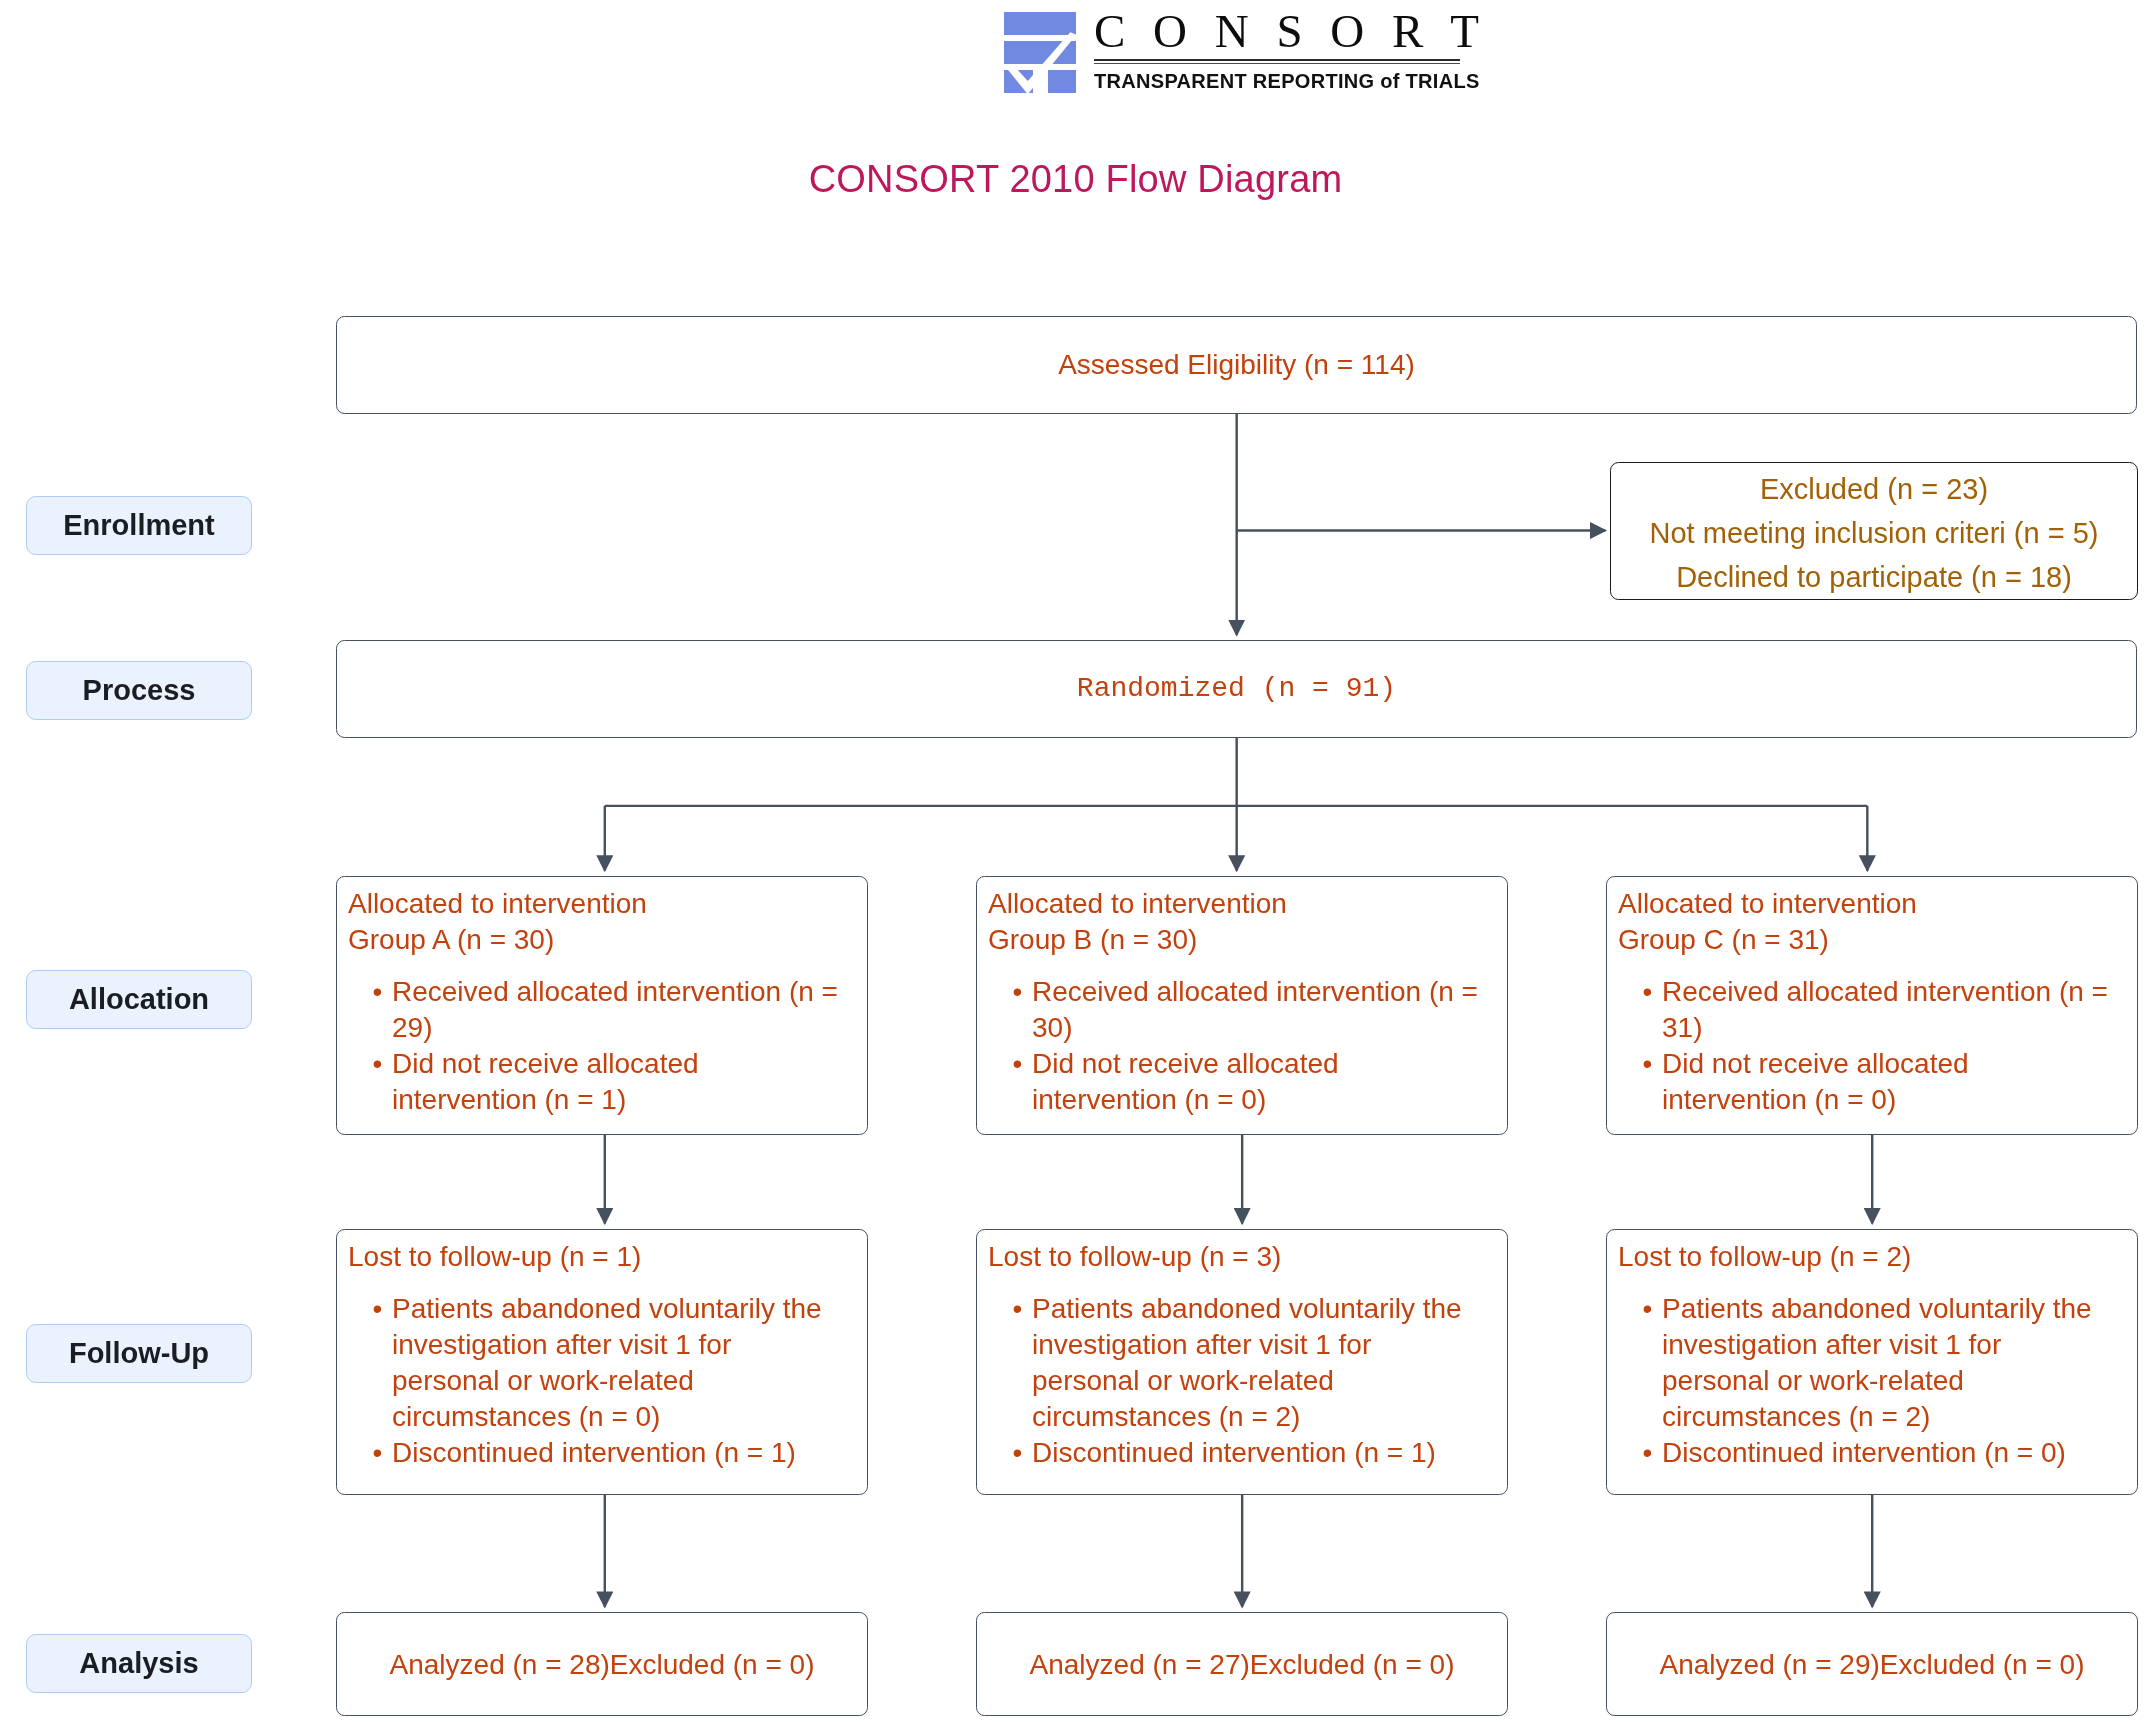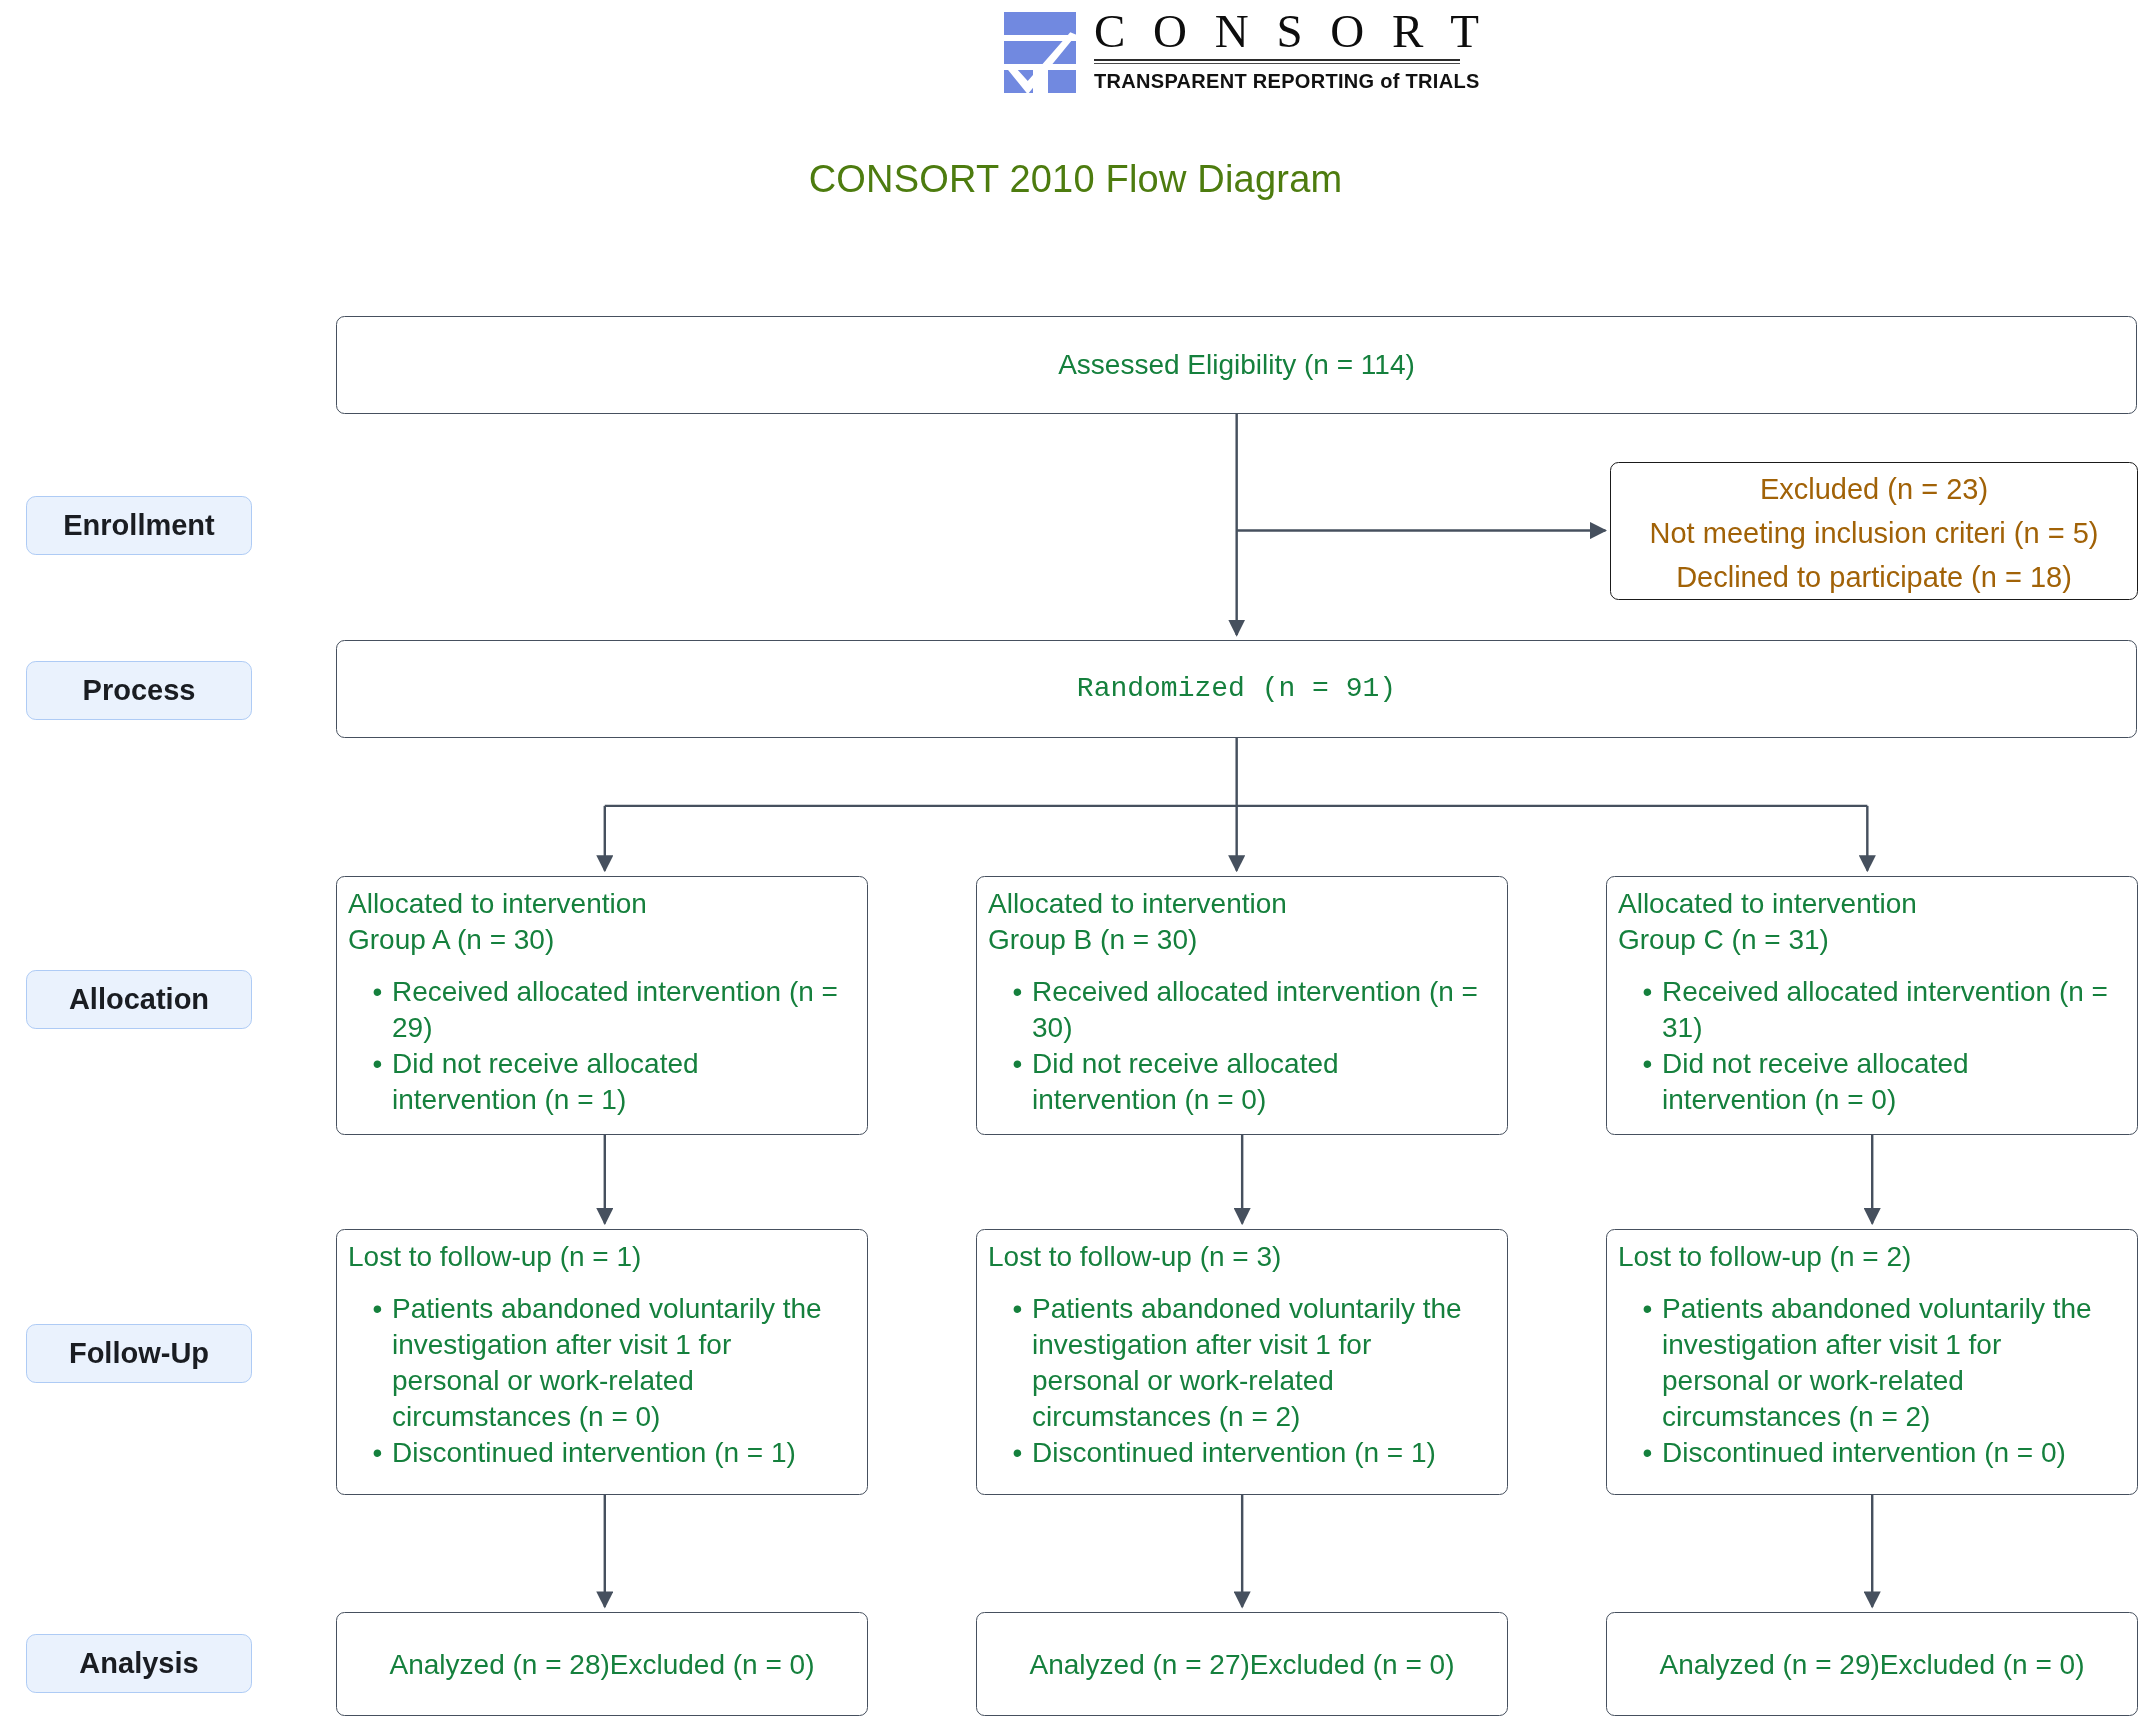--- a/index.html
+++ b/index.html
@@ -83,21 +83,21 @@
     white-space: nowrap;
   }
 
   #diagram-title {
     position: absolute;
     left: 0;
     top: 158px;
     width: 2151px;
     text-align: center;
     font-size: 38px;
-    color: #4d7c0f;
+    color: #be185d;
     letter-spacing: 0.2px;
   }
 
   
   .stage-label {
     position: absolute;
     left: 26px;
     width: 226px;
     height: 59px;
     background: #eaf2fd;
@@ -119,21 +119,21 @@
 
   
   .fbox {
     position: absolute;
     background: #ffffff;
     border: 1.8px solid #46505e;
     border-radius: 8.5px;
     box-sizing: border-box;
     font-size: 28px;
     line-height: 36px;
-    color: #15803d;
+    color: #c2410c;
   }
   .fbox.center {
     display: flex;
     align-items: center;
     justify-content: center;
     text-align: center;
   }
   .fbox.left {
     padding: 8.5px 11px 8.5px 11px;
     text-align: left;

